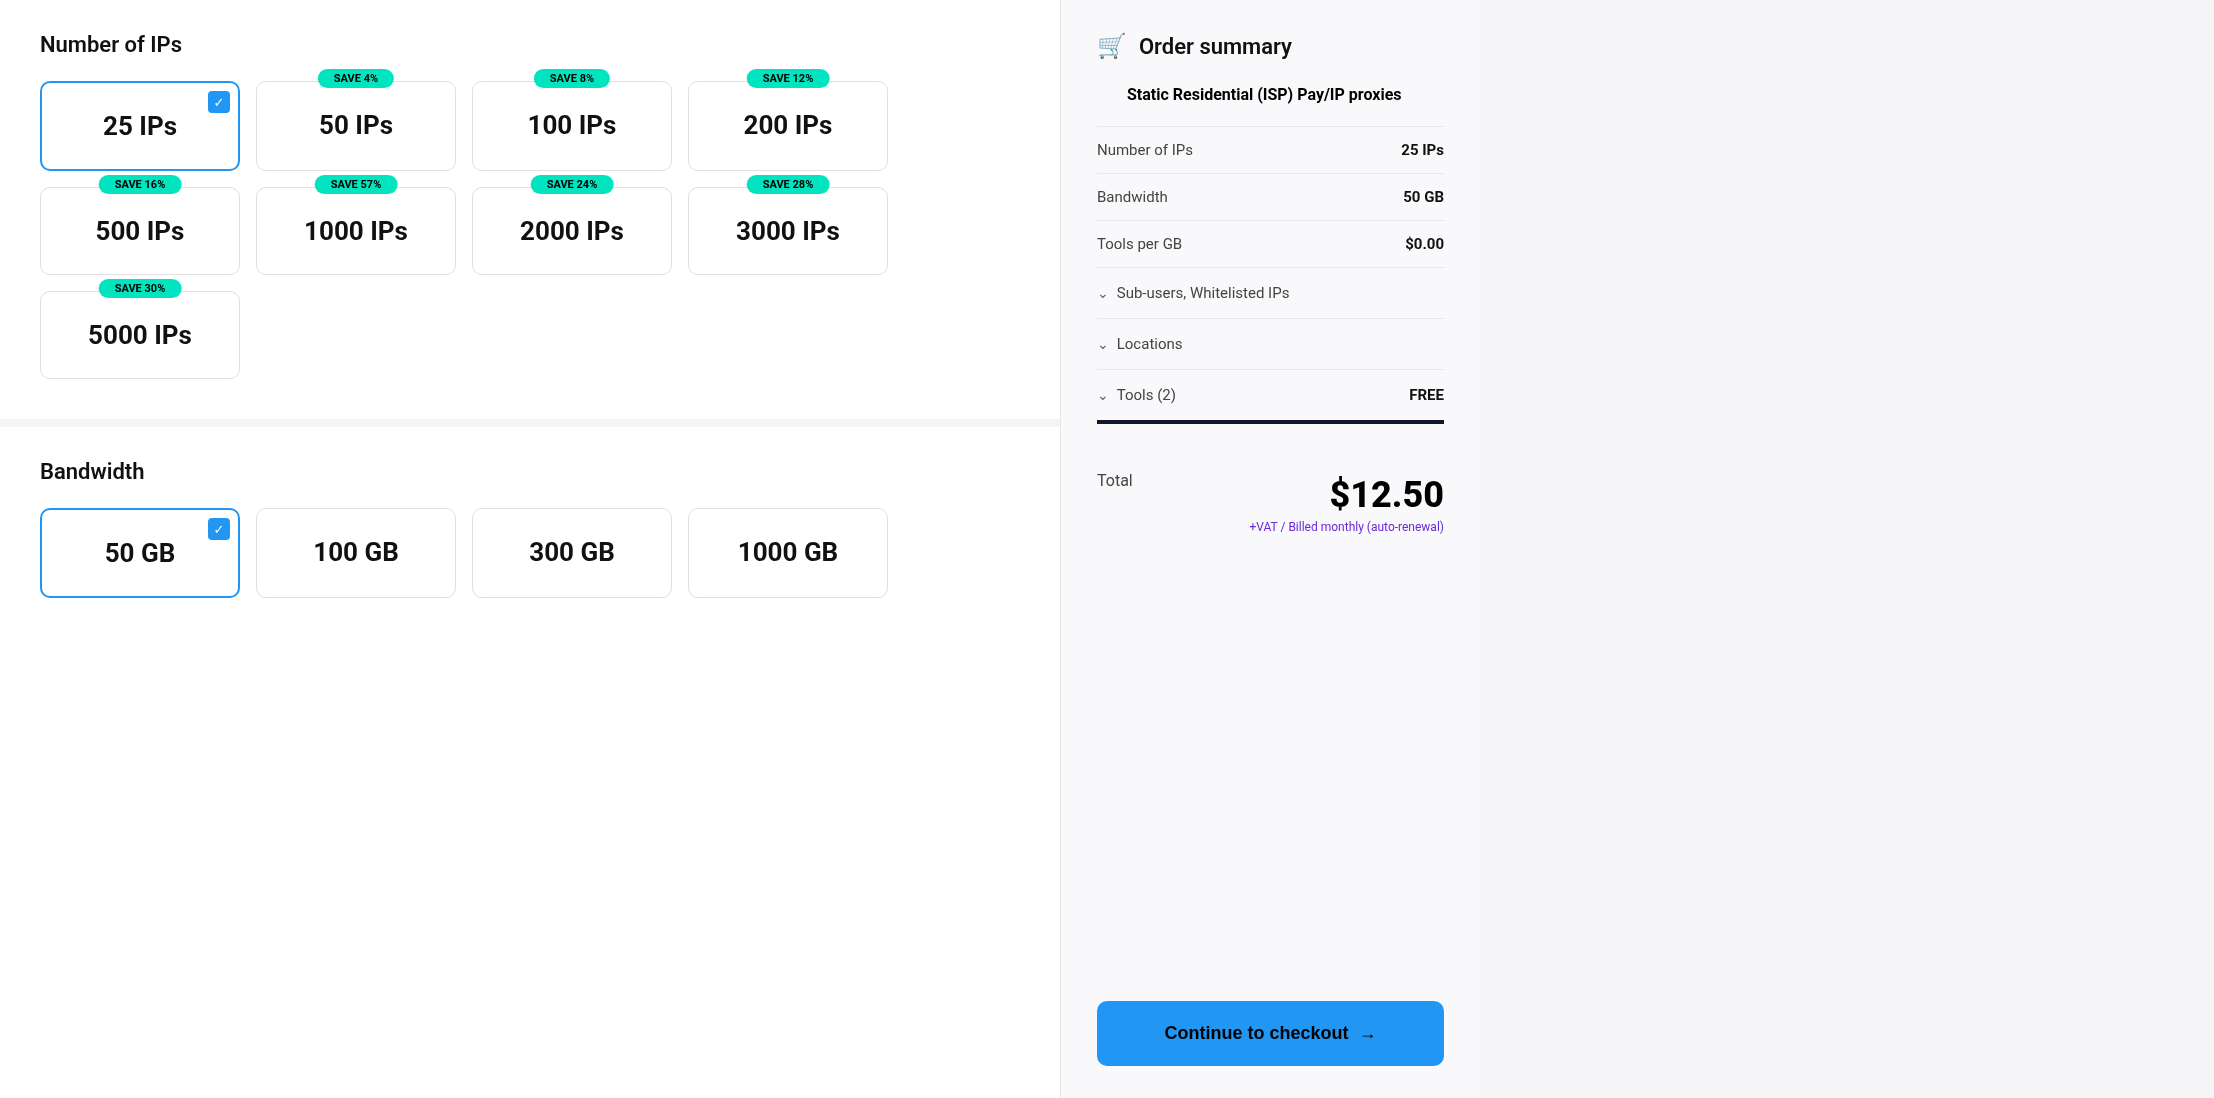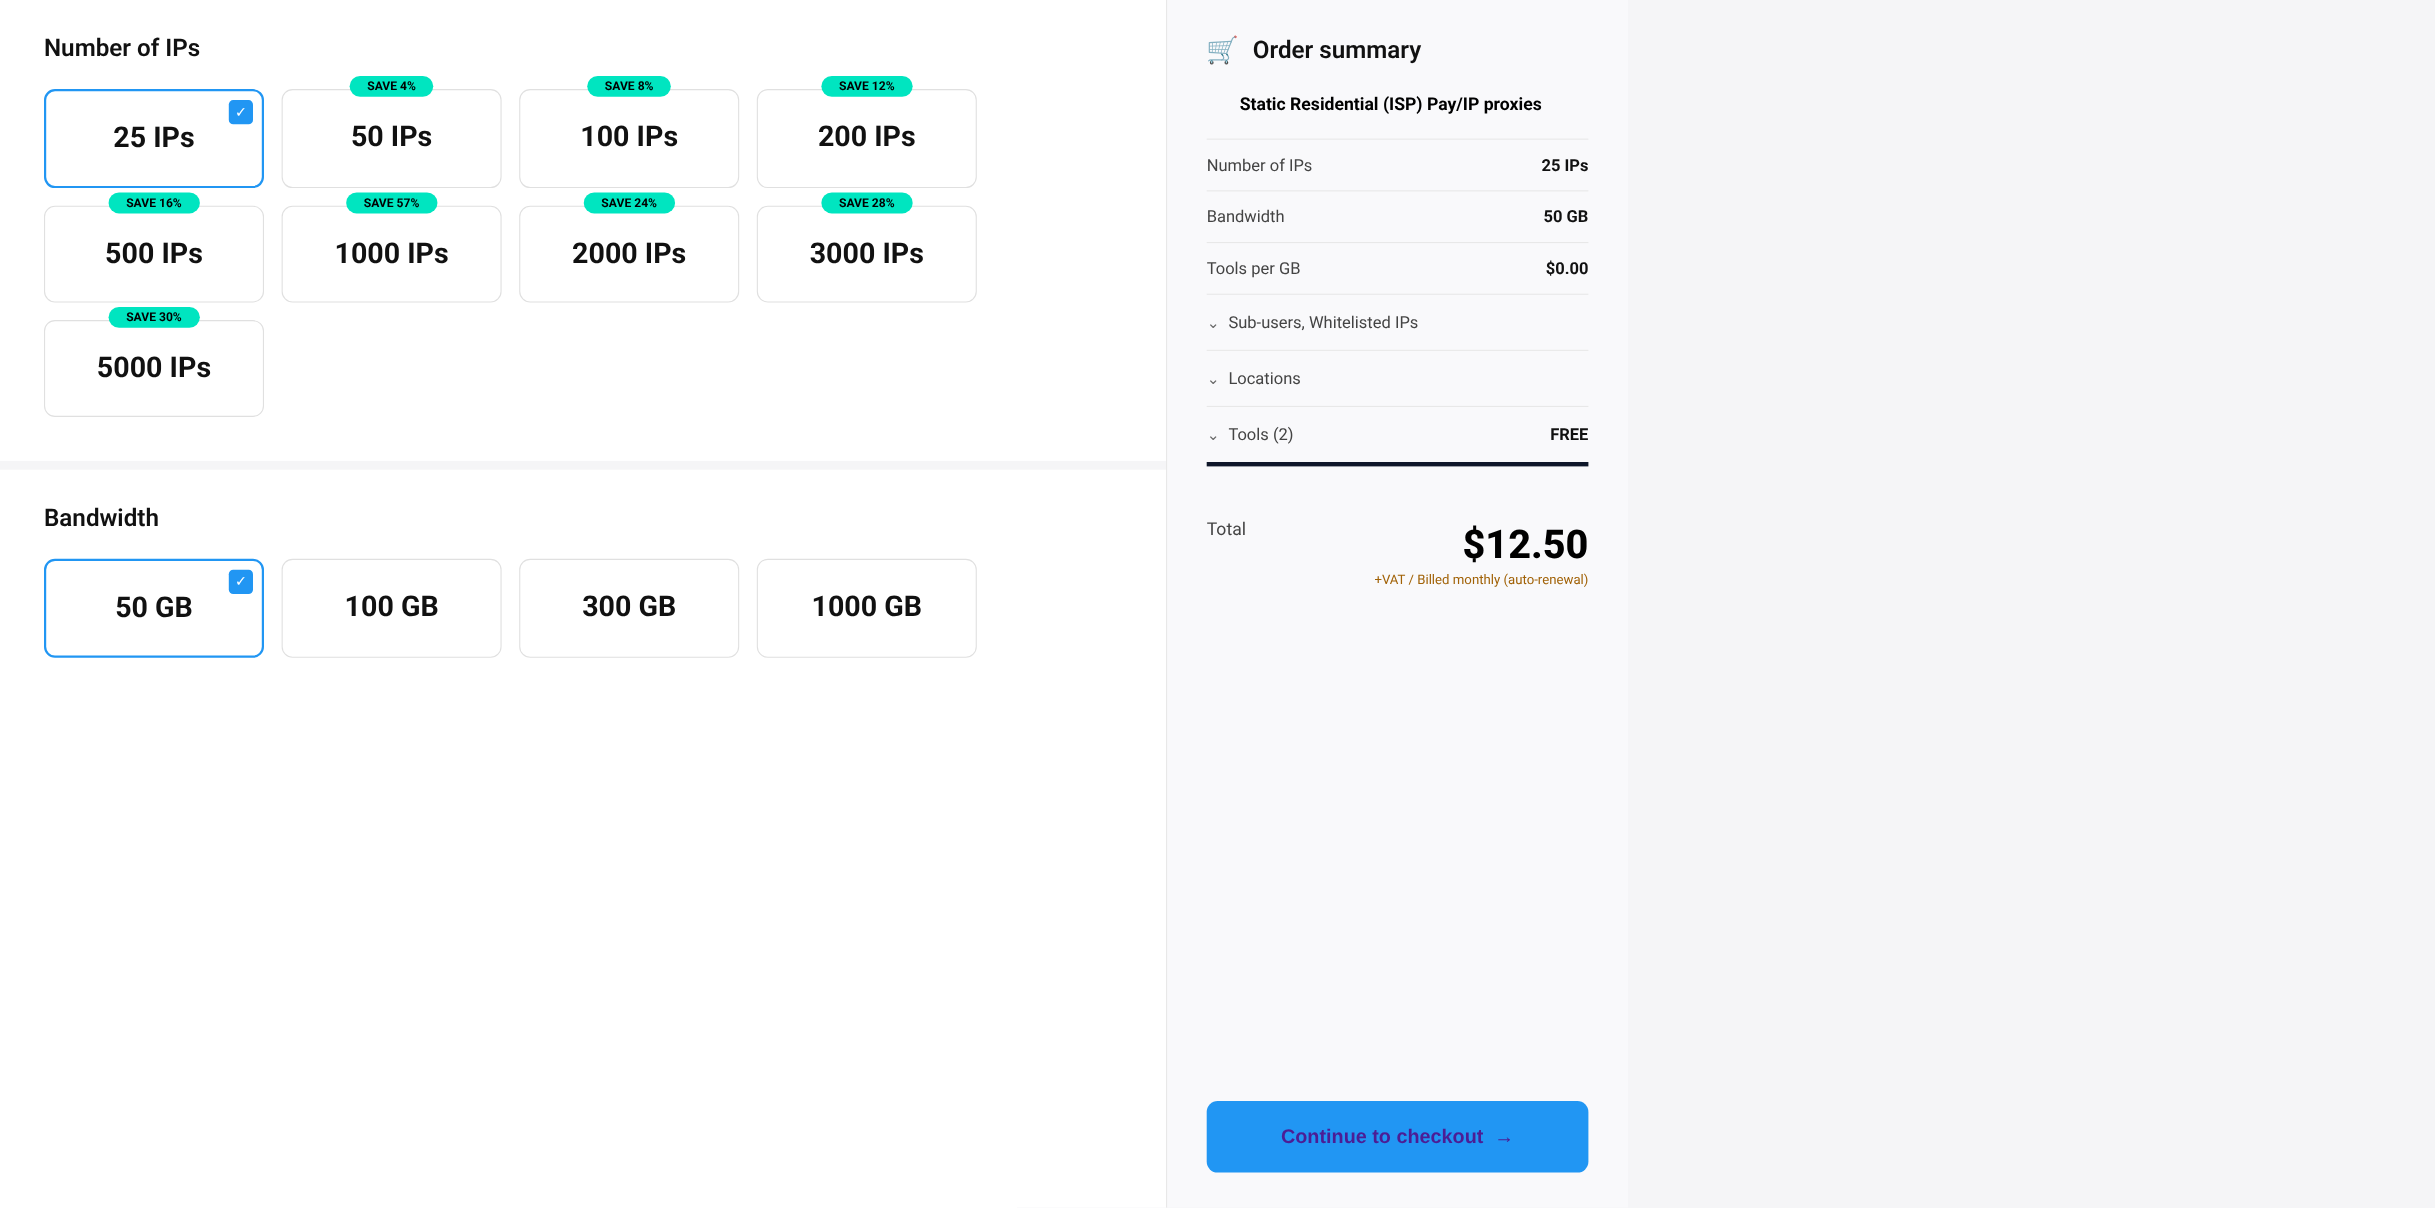--- a/index.html
+++ b/index.html
@@ -165,28 +165,28 @@
       color: #444;
     }
     .total-value {
       font-size: 36px;
       font-weight: 800;
       color: #000000;
       margin-top: 30px;
     }
     .vat-note {
       font-size: 12px;
-      color: #a16207;
+      color: #6d28d9;
       text-align: right;
       margin-bottom: 24px;
     }
     .checkout-btn {
       width: 100%;
       background: #2196f3;
-      color: #4c1d95;
+      color: #000000;
       border: none;
       border-radius: 10px;
       padding: 22px;
       font-size: 18px;
       font-weight: 600;
       cursor: pointer;
       display: flex;
       align-items: flex-start;
       justify-content: center;
       gap: 10px;

